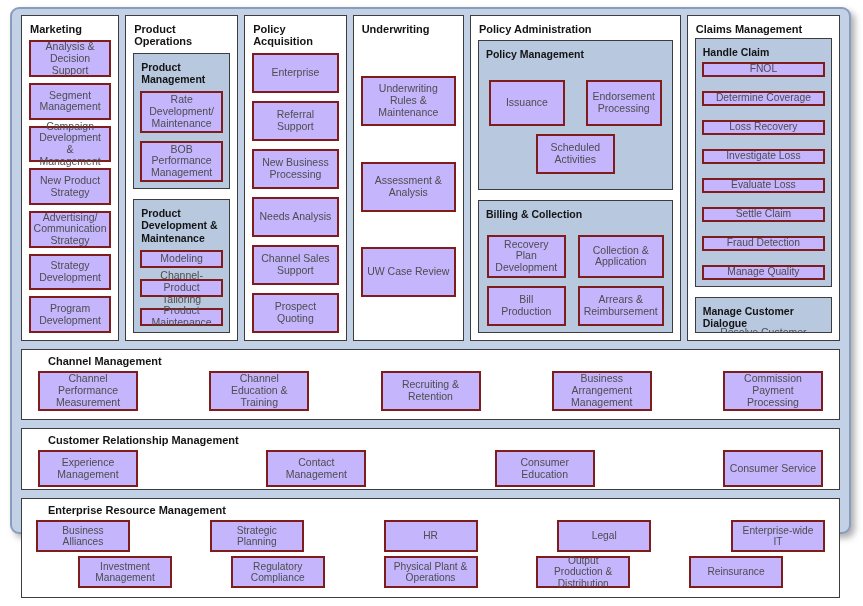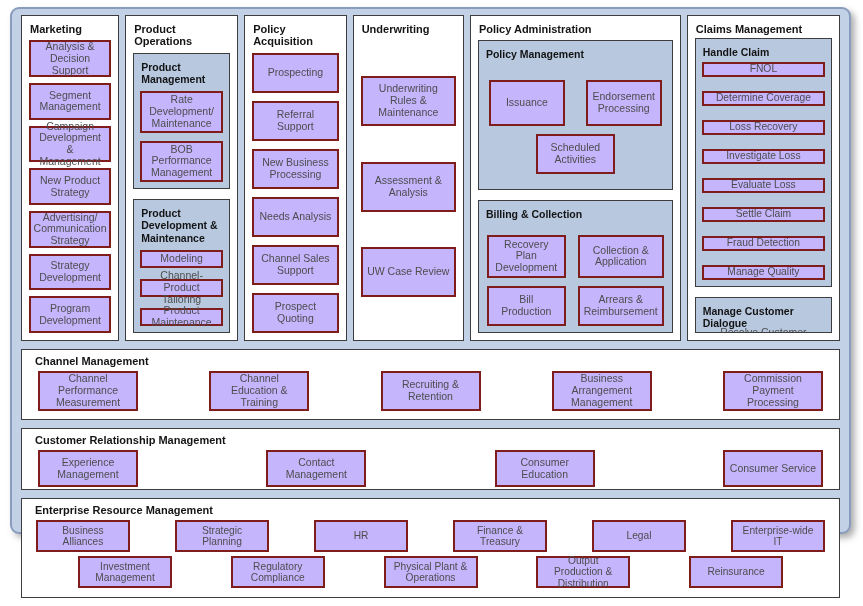--- a/index.html
+++ b/index.html
@@ -54,21 +54,21 @@
   
   .hc-stack{display:flex;flex-direction:column;gap:14px;flex:none;}
   .hc-stack .leaf{height:15px;font-size:10.3px;flex:none;}
   .mcd-stack{flex:1;display:flex;flex-direction:column;gap:7px;min-height:0;}
   .mcd-stack .leaf{flex:1;}
   
   .band{
     background:#ffffff;border:1.5px solid #3d3d3d;box-sizing:border-box;
     padding:4px 12px 8px 12px;display:flex;flex-direction:column;flex:none;
   }
-  .band-title{font-weight:bold;font-size:11px;color:#141414;margin:1px 0 4px 1px;flex:none;}
+  .band-title{font-weight:bold;font-size:11px;color:#141414;margin:1px 0 4px 14px;flex:none;}
   .band-row{flex:1;display:flex;justify-content:space-between;align-items:center;padding:0 4px;}
   .band-channel{height:71px;}
   .band-channel .leaf{width:100px;height:40px;}
   .band-crm{height:62px;}
   .band-crm .leaf{width:100px;height:37px;}
   .band-erm{flex:1;}
   .erm-rows{flex:1;display:flex;flex-direction:column;justify-content:space-between;padding-bottom:1px;}
   .erm-row1{display:flex;justify-content:space-between;padding:0 2px;}
   .erm-row2{display:flex;justify-content:space-between;padding:0 44px;margin-top:4px;}
   .erm-rows .leaf{width:94px;height:32px;font-size:10.2px;}
@@ -108,21 +108,21 @@
           <div class="leaf">Modeling</div>
           <div class="leaf">Channel- Product Tailoring</div>
           <div class="leaf">Product Maintenance</div>
         </div>
       </div>
     </div>
 
     <div class="col" style="flex:99 1 0">
       <div class="col-title">Policy Acquisition</div>
       <div class="stack" style="gap:8px">
-        <div class="leaf">Prospecting</div>
+        <div class="leaf">Enterprise</div>
         <div class="leaf">Referral Support</div>
         <div class="leaf">New Business Processing</div>
         <div class="leaf">Needs Analysis</div>
         <div class="leaf">Channel Sales Support</div>
         <div class="leaf">Prospect Quoting</div>
       </div>
     </div>
 
     <div class="col" style="flex:109 1 0">
       <div class="col-title">Underwriting</div>
@@ -203,21 +203,20 @@
     </div>
   </div>
 
   <div class="band band-erm">
     <div class="band-title">Enterprise Resource Management</div>
     <div class="erm-rows">
       <div class="erm-row1">
         <div class="leaf">Business Alliances</div>
         <div class="leaf">Strategic Planning</div>
         <div class="leaf">HR</div>
-        <div class="leaf">Finance &amp; Treasury</div>
         <div class="leaf">Legal</div>
         <div class="leaf">Enterprise-wide IT</div>
       </div>
       <div class="erm-row2">
         <div class="leaf">Investment Management</div>
         <div class="leaf">Regulatory Compliance</div>
         <div class="leaf">Physical Plant &amp; Operations</div>
         <div class="leaf">Output Production &amp; Distribution</div>
         <div class="leaf">Reinsurance</div>
       </div>

